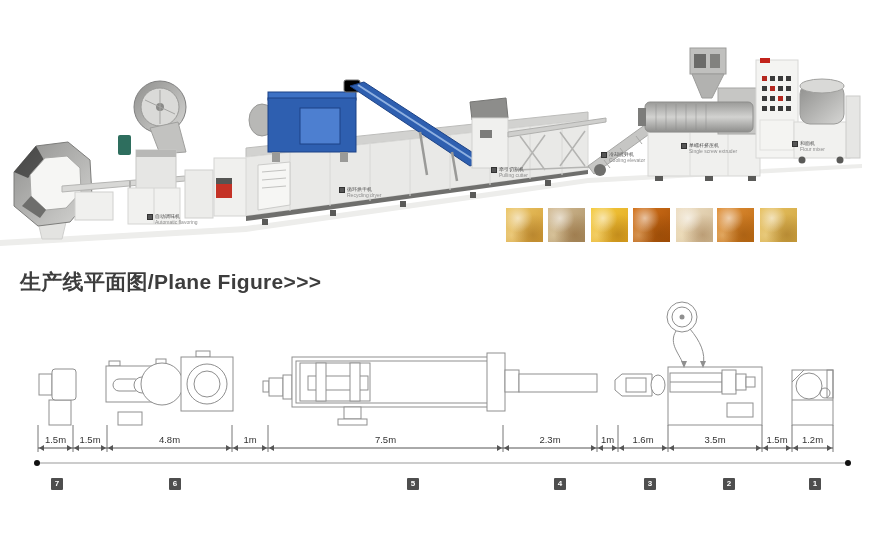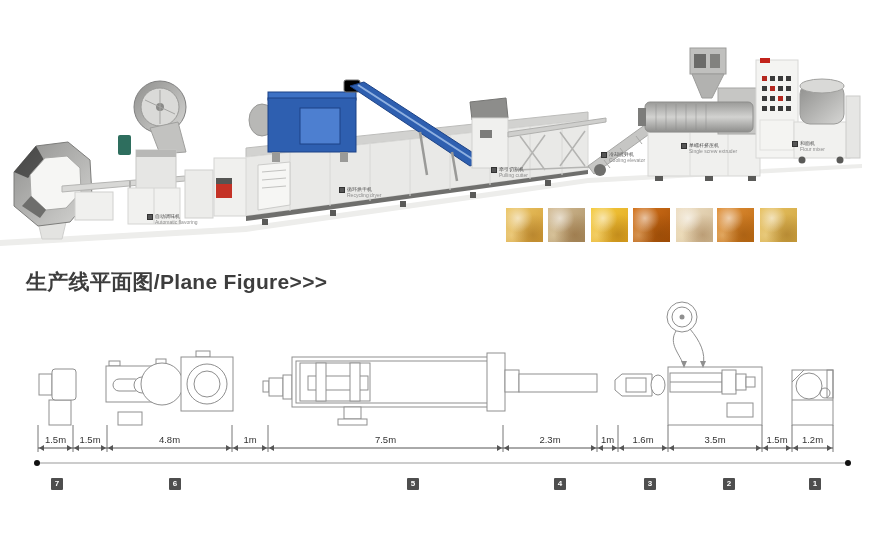--- a/index.html
+++ b/index.html
@@ -11,21 +11,21 @@
   .plabel{position:absolute;display:flex;gap:2px;align-items:flex-start;}
   .plabel .sq{width:4px;height:4px;background:#555;border:1px solid #333;margin-top:1px;flex:none;}
   .plabel .txt{display:block;}
   .plabel .zh{font-size:5px;line-height:6px;color:#4a4a4a;white-space:nowrap;}
   .plabel .en{font-size:5px;line-height:6px;color:#8d8d8d;white-space:nowrap;}
   .thumb{position:absolute;top:208px;width:37px;height:34px;}
   .thumb i{display:block;width:100%;height:100%;
     background:radial-gradient(circle at 32% 30%, rgba(255,255,255,.6), rgba(255,255,255,0) 42%),
                radial-gradient(circle at 72% 78%, rgba(110,55,0,.28), rgba(110,55,0,0) 55%),
                radial-gradient(circle at 15% 80%, rgba(255,240,200,.35), rgba(255,240,200,0) 40%);}
-  .title{position:absolute;left:26px;top:268px;font-size:21px;font-weight:600;
+  .title{position:absolute;left:20px;top:268px;font-size:21px;font-weight:600;
          color:#3d3d3d;letter-spacing:.3px;}
   .badge{position:absolute;top:478px;width:12px;height:12px;background:#4e4e4e;color:#fff;
          font-size:8px;font-weight:bold;text-align:center;line-height:12px;border-radius:1px;}
   .m{stroke:#8f8f8f;stroke-width:1;fill:#fff;}
   .mt{stroke:#8f8f8f;stroke-width:1;fill:none;}
 </style>
 </head>
 <body>
 
 <div class="stage">

